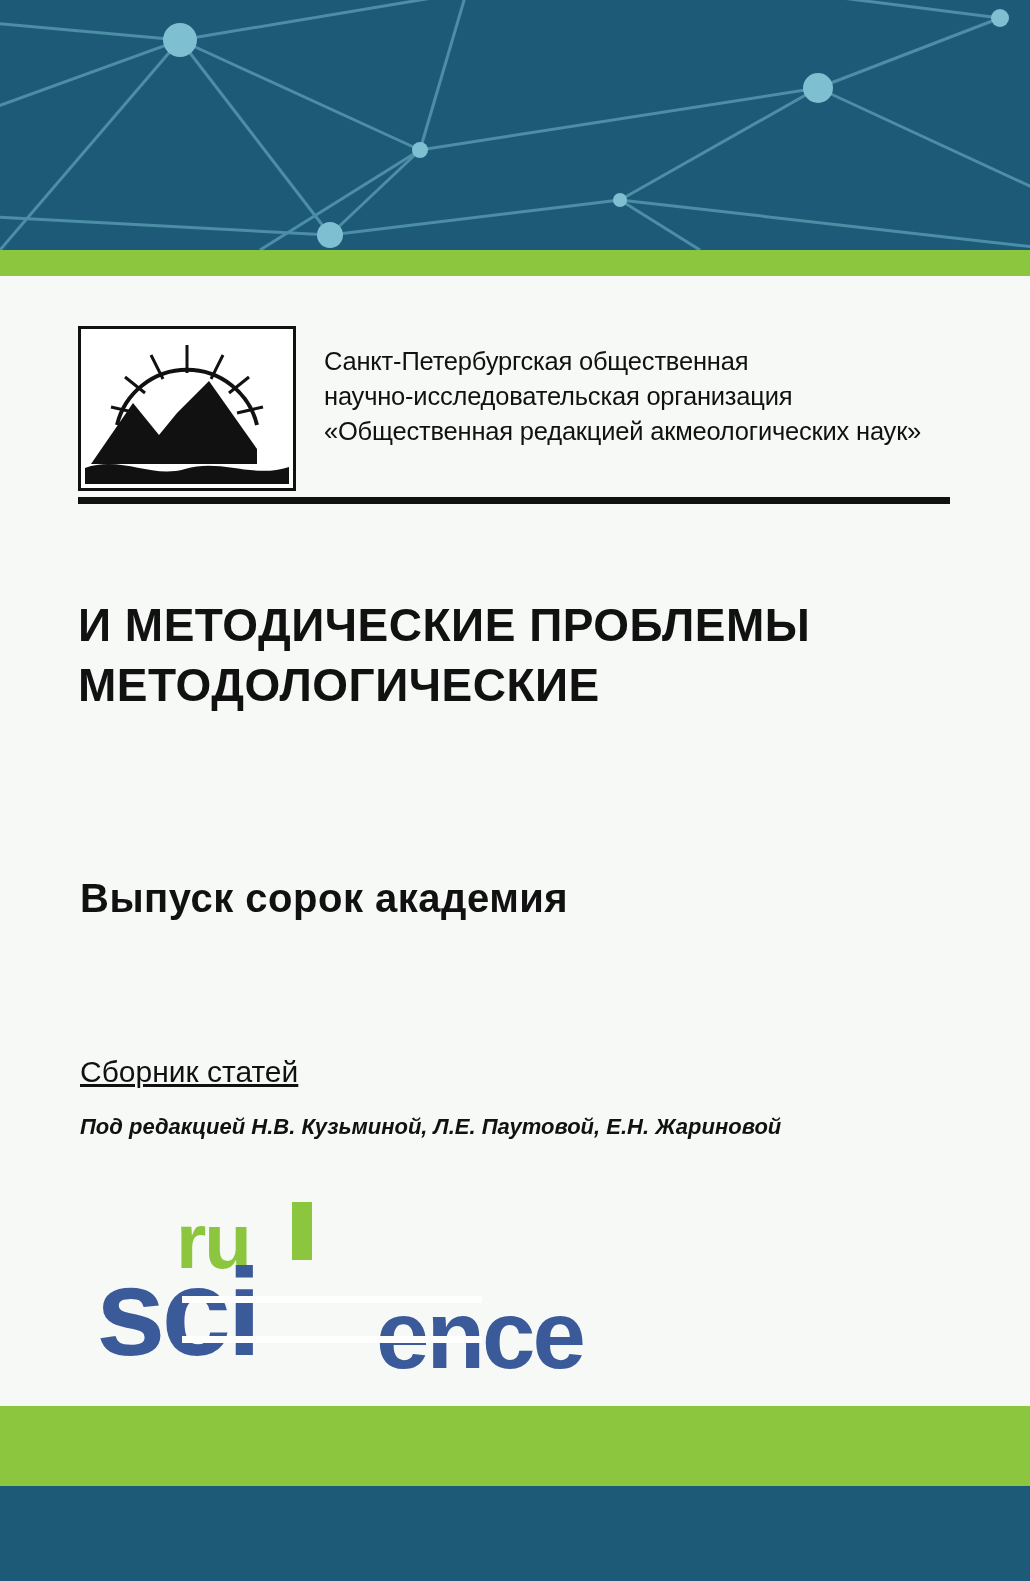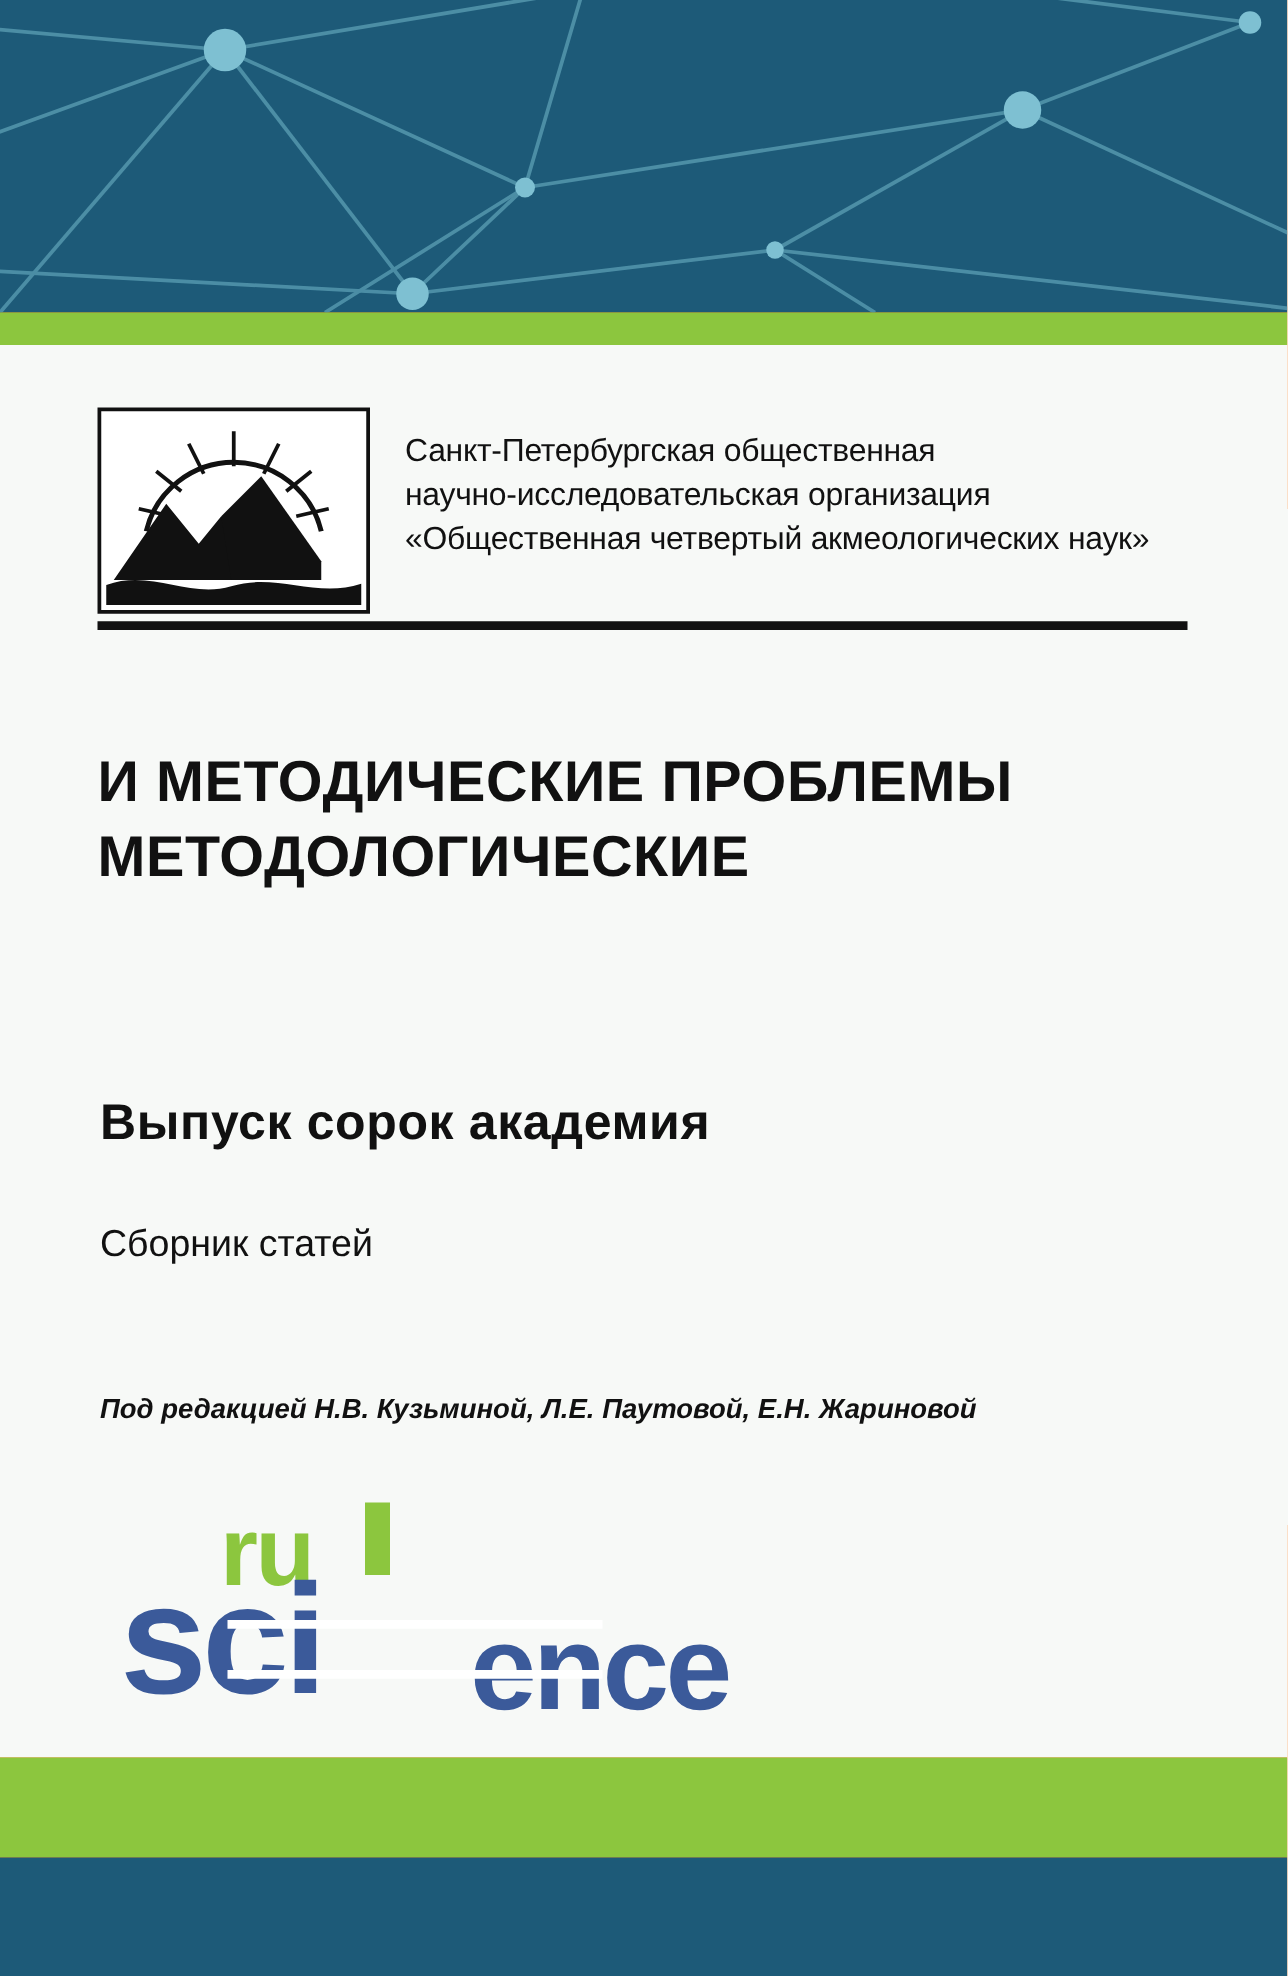--- a/index.html
+++ b/index.html
@@ -106,23 +106,24 @@
     left: 80px;
     top: 600px;
     font-size: 40px;
     font-weight: bold;
     color: #111;
     letter-spacing: 0.5px;
   }
   .kind {
     position: absolute;
     left: 80px;
-    top: 703px;
+    top: 779px;
     font-size: 30px;
     color: #111;
+    text-decoration: underline;
   }
   .editors {
     position: absolute;
     left: 80px;
     top: 838px;
     font-size: 22px;
     font-style: italic;
     font-weight: bold;
     color: #111;
   }
@@ -271,21 +272,21 @@
               <path d="M36,96 A72,72 0 0 1 176,96" stroke-width="4"></path>
             </g>
             <path d="M10,135 L52,74 L78,106 L96,84 L134,135 Z" fill="#111"></path>
             <path d="M96,84 L128,52 L176,120 L176,135 L104,135 Z" fill="#111"></path>
             <path d="M4,139 C40,126 70,150 104,140 C140,129 172,150 208,138 L208,155 L4,155 Z" fill="#111"></path>
           </svg>
         </div>
         <div class="pub-text">
           <div>Санкт-Петербургская общественная</div>
           <div>научно-исследовательская организация</div>
-          <div>«Общественная четвертый акмеологических наук»</div>
+          <div>«Общественная редакцией акмеологических наук»</div>
         </div>
       </div>
       <div class="pub-rule"></div>
     </div>
 
     <div class="title-block">
       <div class="title-line">И МЕТОДИЧЕСКИЕ ПРОБЛЕМЫ</div>
       <div class="title-line">МЕТОДОЛОГИЧЕСКИЕ</div>
     </div>
 

